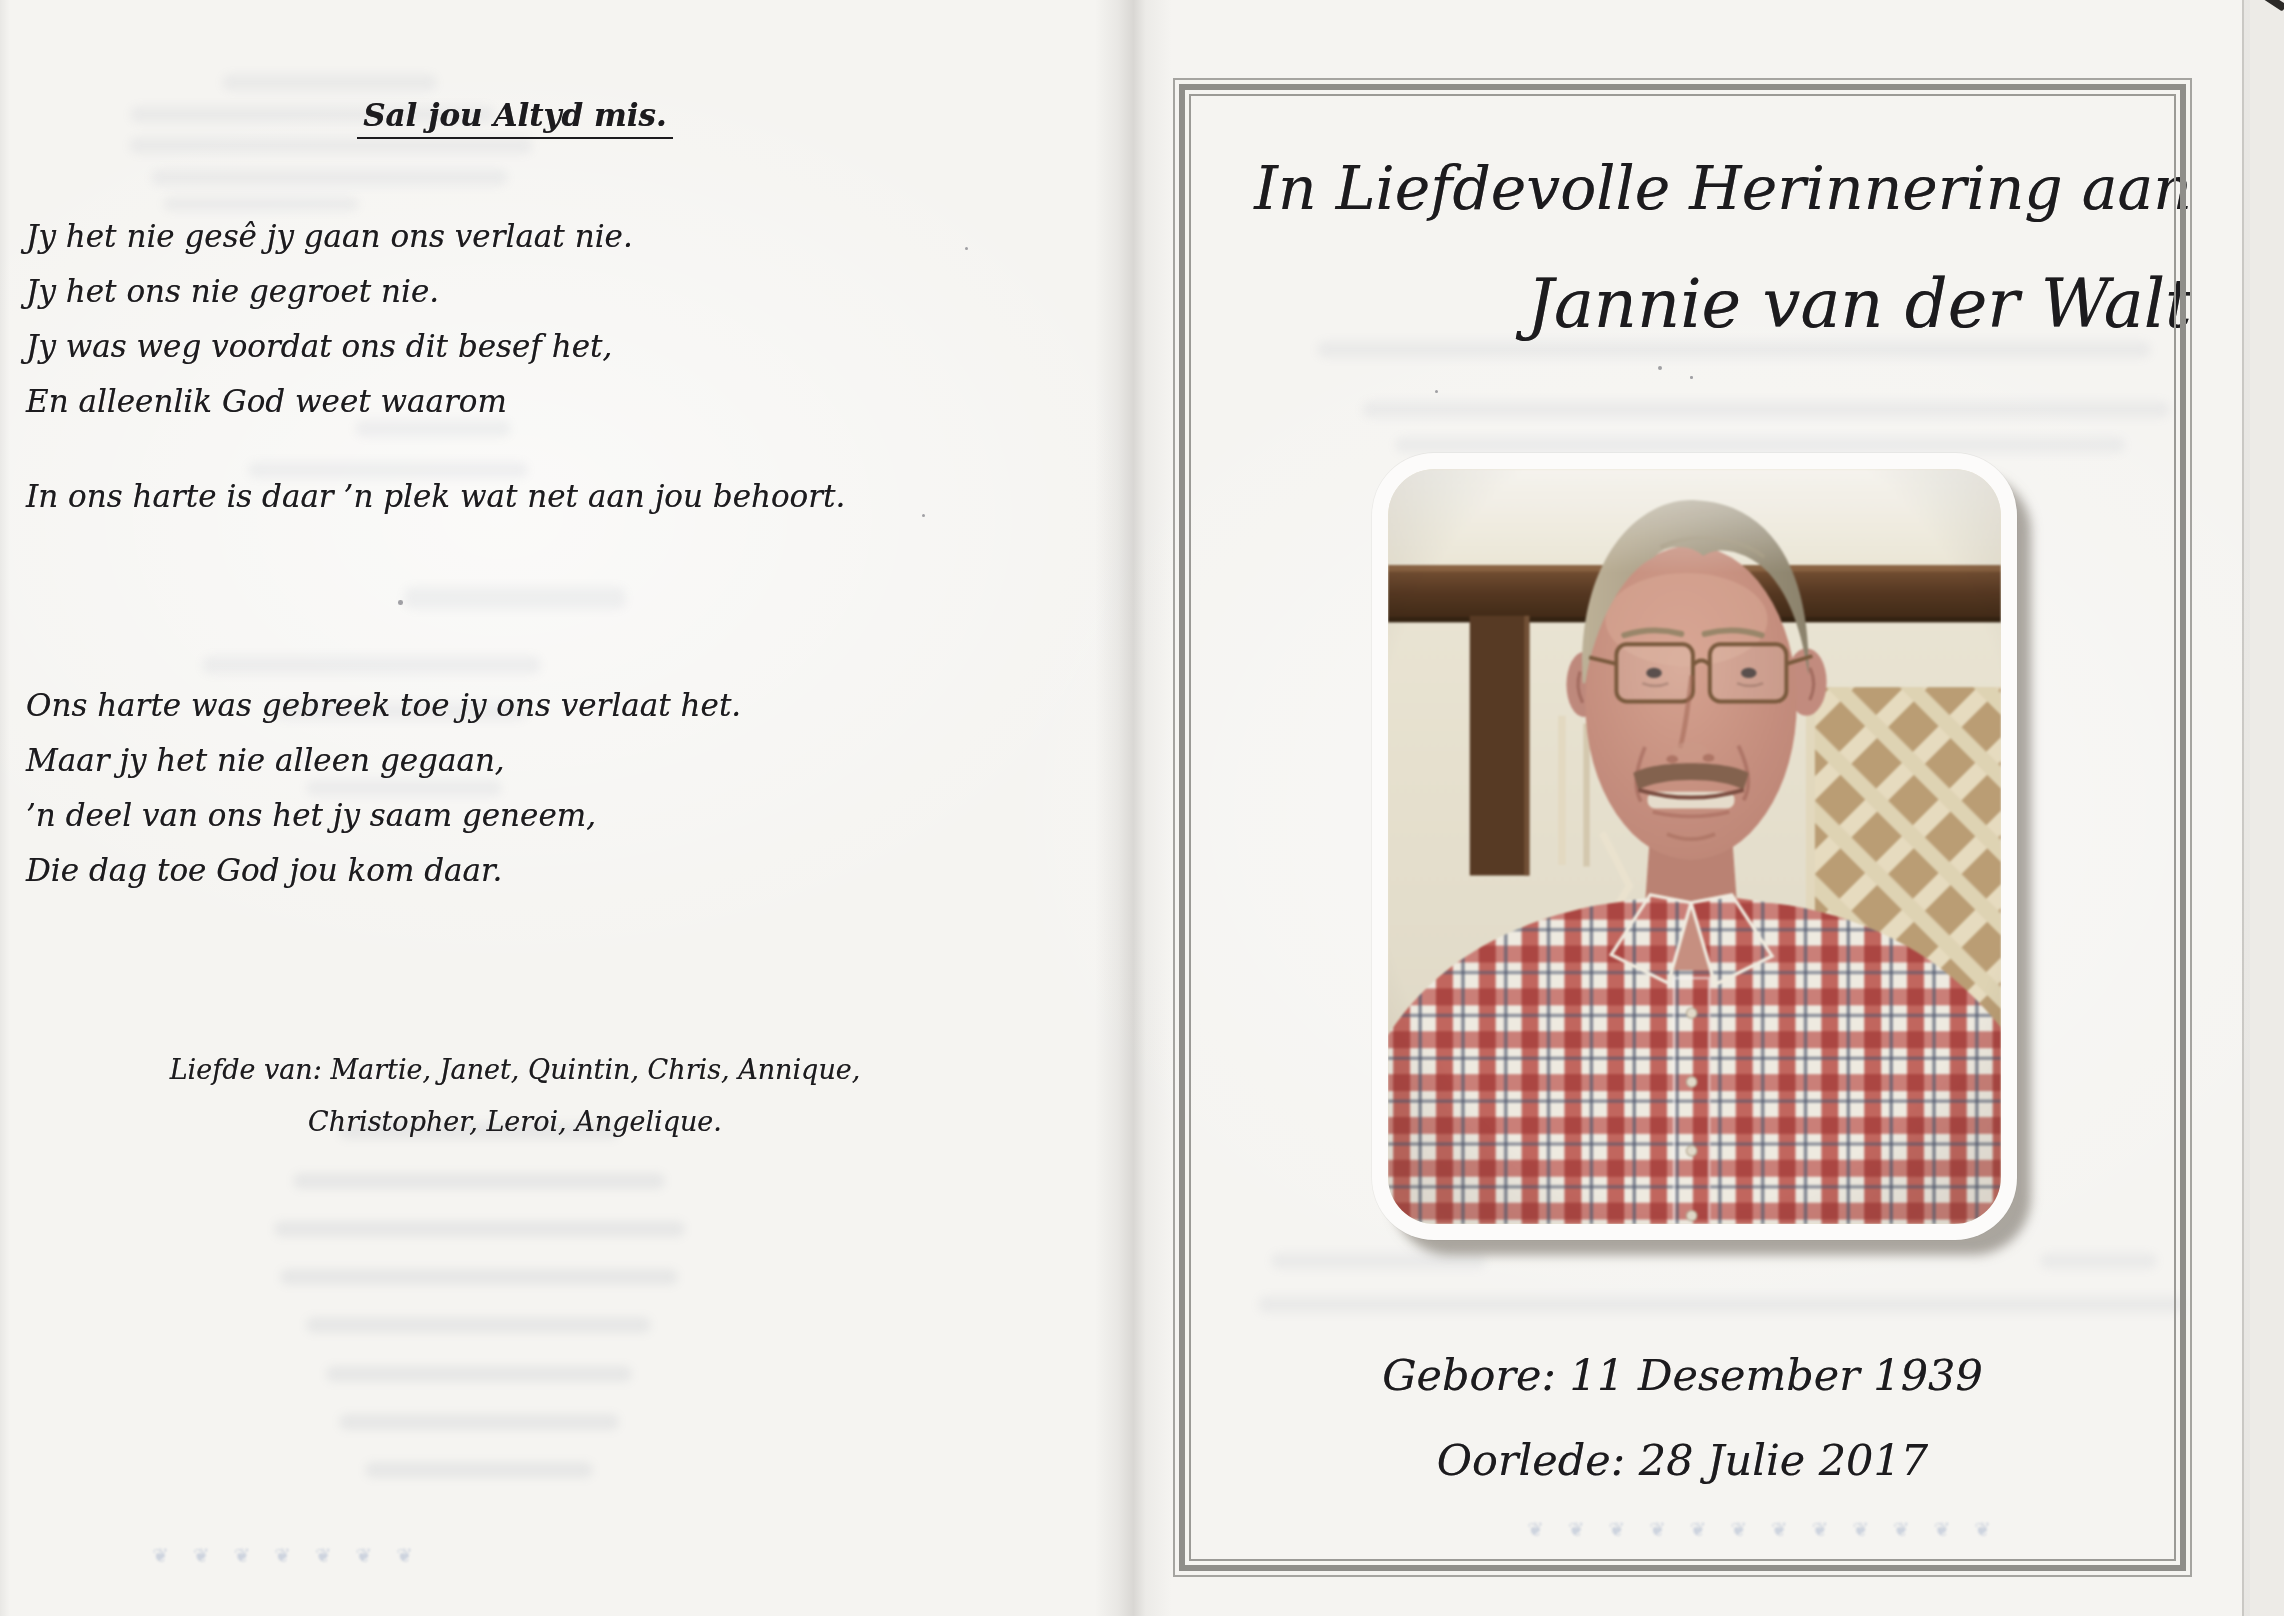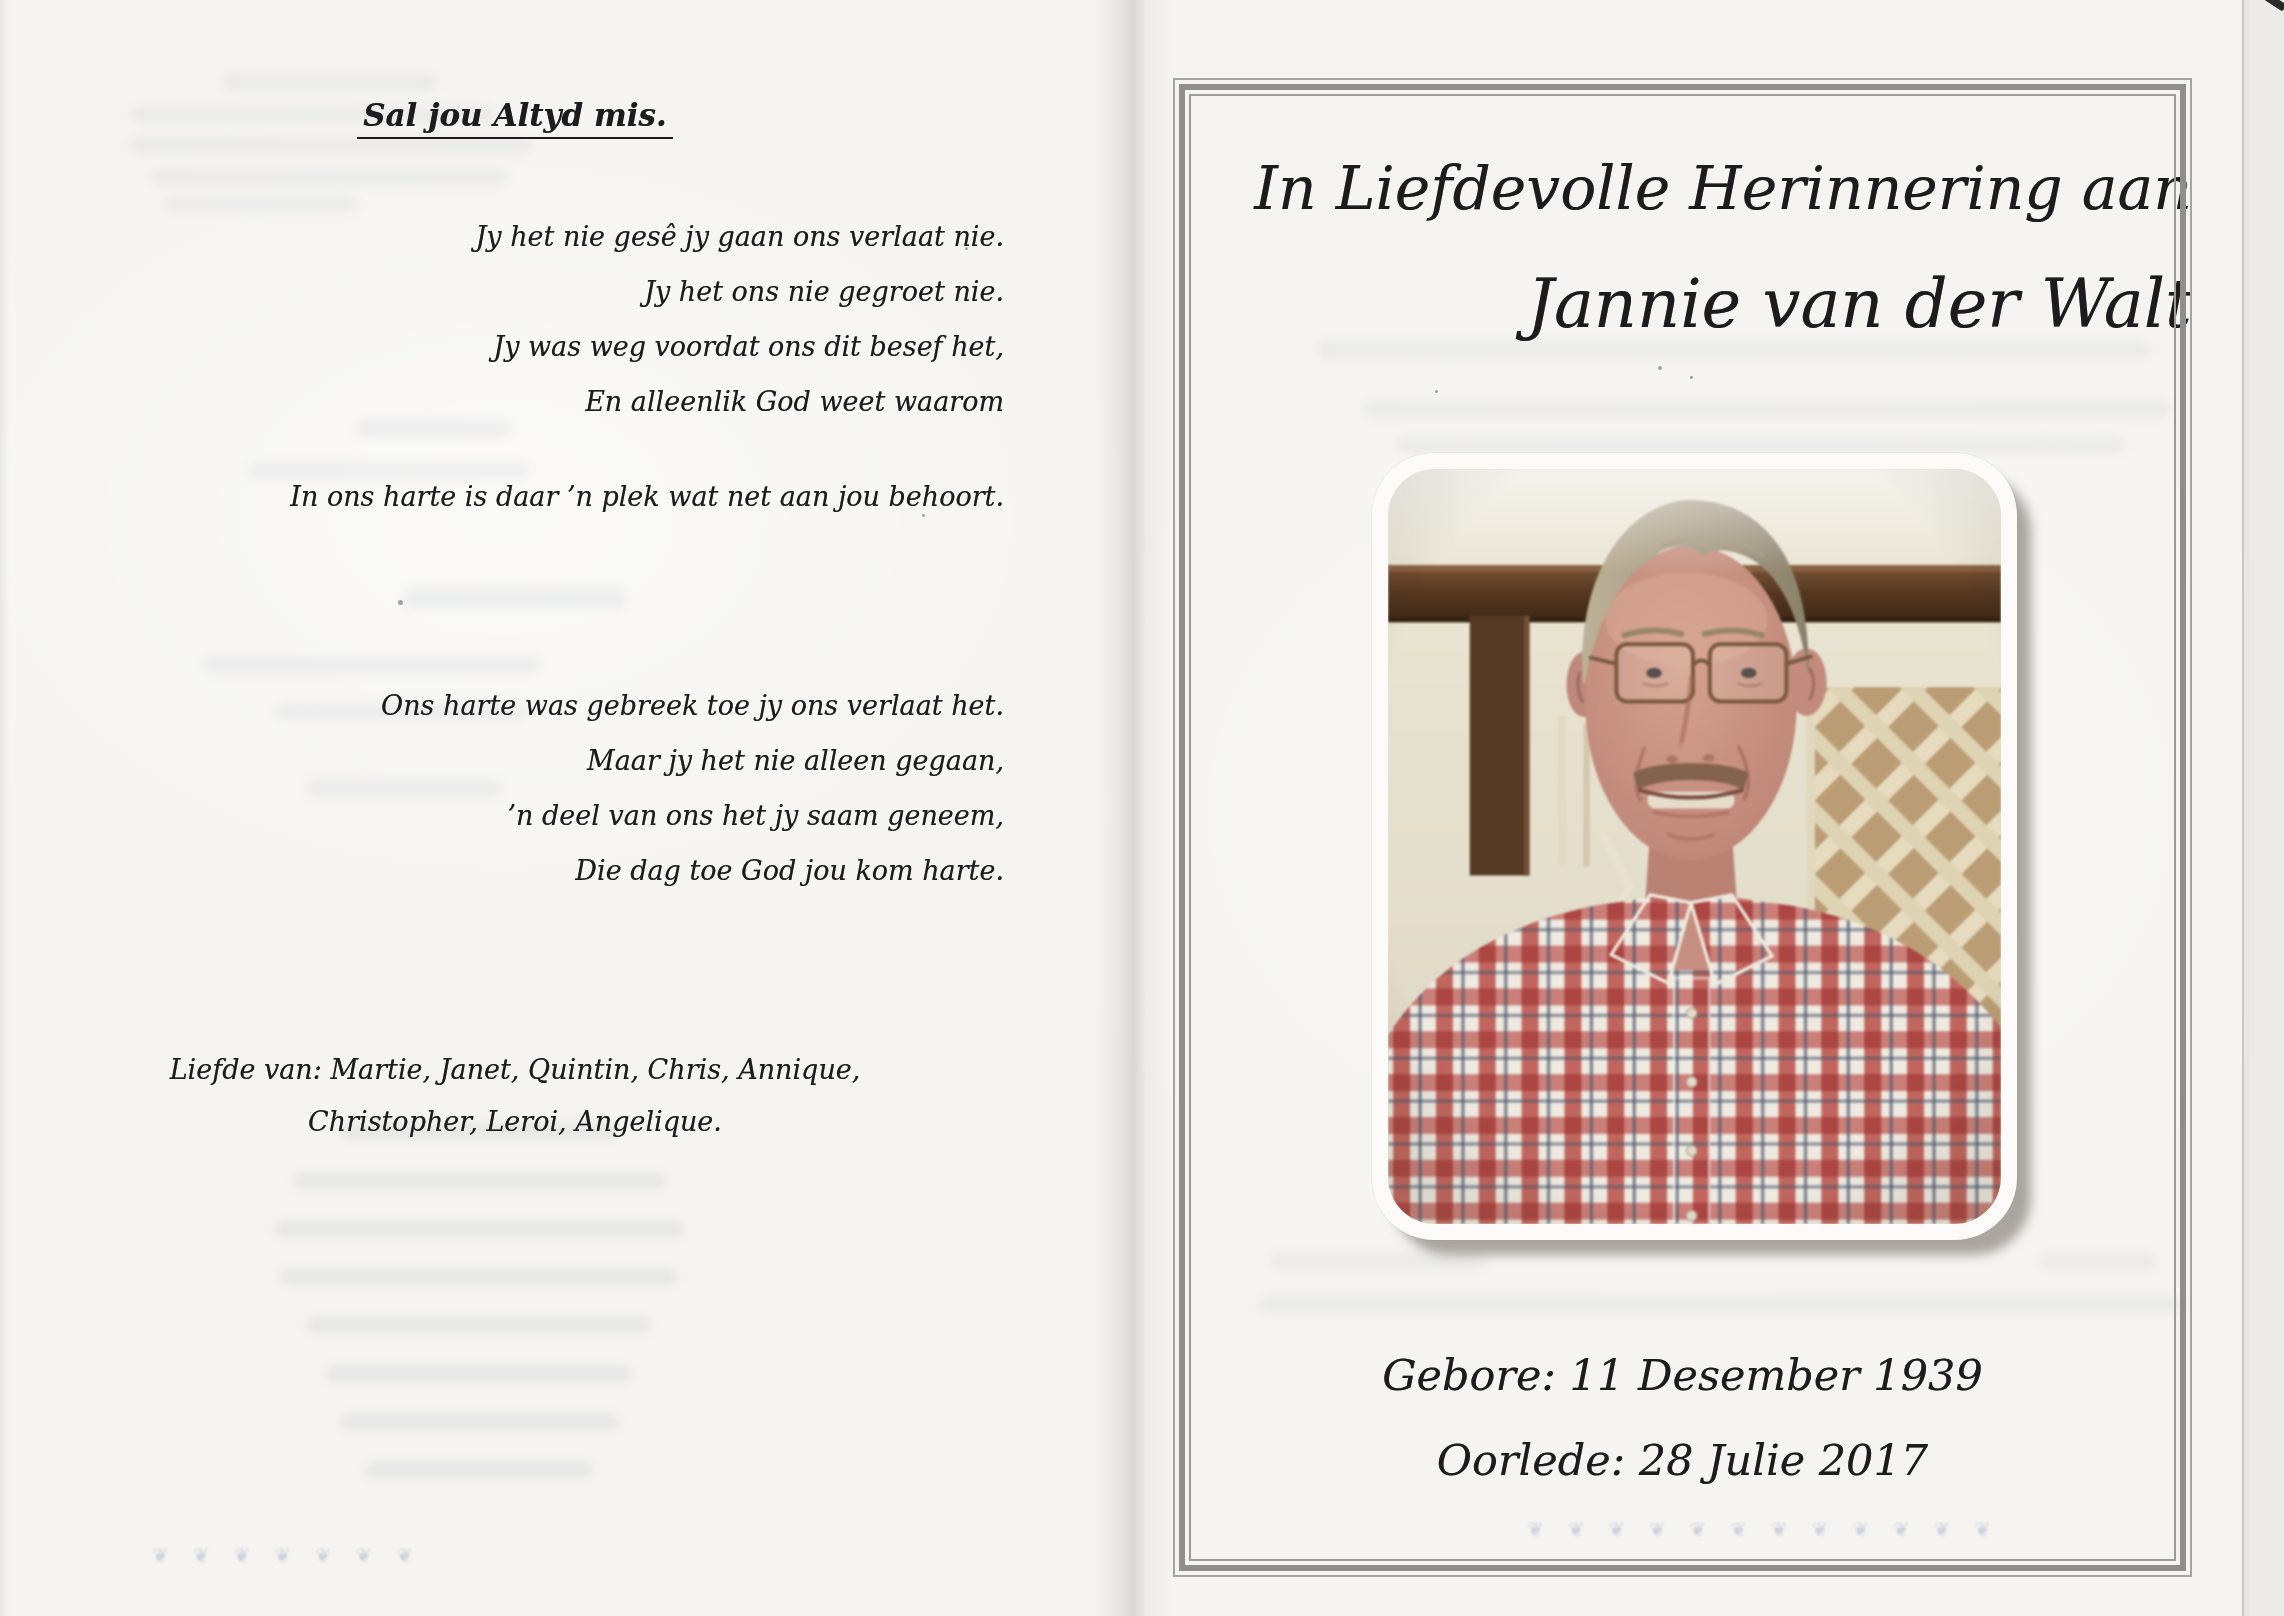--- a/index.html
+++ b/index.html
@@ -32,22 +32,22 @@
   .edge-left{position:absolute;left:0;top:0;width:10.4px;height:1617px;
     background:linear-gradient(90deg, rgba(0,0,0,.05), transparent);z-index:6;}
   
   .ink{color:#1c1b1e;text-shadow:0 0 0.5px rgba(20,18,20,.55);}
   
   .poem-title{
     position:absolute;left:26px;top:86px;width:978px;text-align:center;z-index:2;
     font-style:italic;font-weight:600;font-size:31px;
   }
   .poem-title span{border-bottom:2.6px solid #1c1b1e;padding:0 6.5px 3.9px 6.5px;}
-  .stanza{position:absolute;left:26px;width:978px;text-align:right;z-index:2;
-    font-style:italic;font-size:27px;}
+  .stanza{position:absolute;left:26px;width:978px;text-align:left;z-index:2;
+    font-style:italic;font-size:31px;}
   .stanza .line{height:55px;line-height:55px;white-space:nowrap;}
   #stanza1{top:198px;} #stanza2{top:458px;} #stanza3{top:667px;}
   .dedication{position:absolute;left:26px;top:1033px;width:978px;text-align:center;z-index:2;
     font-style:italic;font-size:27px;}
   .dedication .line{height:52px;line-height:52px;white-space:nowrap;}
   
   .ghost{position:absolute;height:17px;border-radius:8.5px;background:#8d95a6;opacity:.10;
     filter:blur(4.6px);z-index:1;}
   .ghost.b{opacity:.13;background:#88919f;}
   .squiggle{
@@ -116,21 +116,21 @@
     </div>
 
     <div class="stanza ink" id="stanza2">
       <div class="line">In ons harte is daar ’n plek wat net aan jou behoort.</div>
     </div>
 
     <div class="stanza ink" id="stanza3">
       <div class="line">Ons harte was gebreek toe jy ons verlaat het.</div>
       <div class="line">Maar jy het nie alleen gegaan,</div>
       <div class="line">’n deel van ons het jy saam geneem,</div>
-      <div class="line">Die dag toe God jou kom harte.</div>
+      <div class="line">Die dag toe God jou kom daar.</div>
     </div>
 
     <div class="dedication ink">
       <div class="line">Liefde van: Martie, Janet, Quintin, Chris, Annique,</div>
       <div class="line">Christopher, Leroi, Angelique.</div>
     </div>
 
     <div class="squiggle" style="left:98px;top:1533px;width:378px;">❦ ❦ ❦ ❦ ❦ ❦ ❦</div>
 
     <div class="speck" style="left:398px;top:589px;width:4.6px;height:4.6px;"></div>

